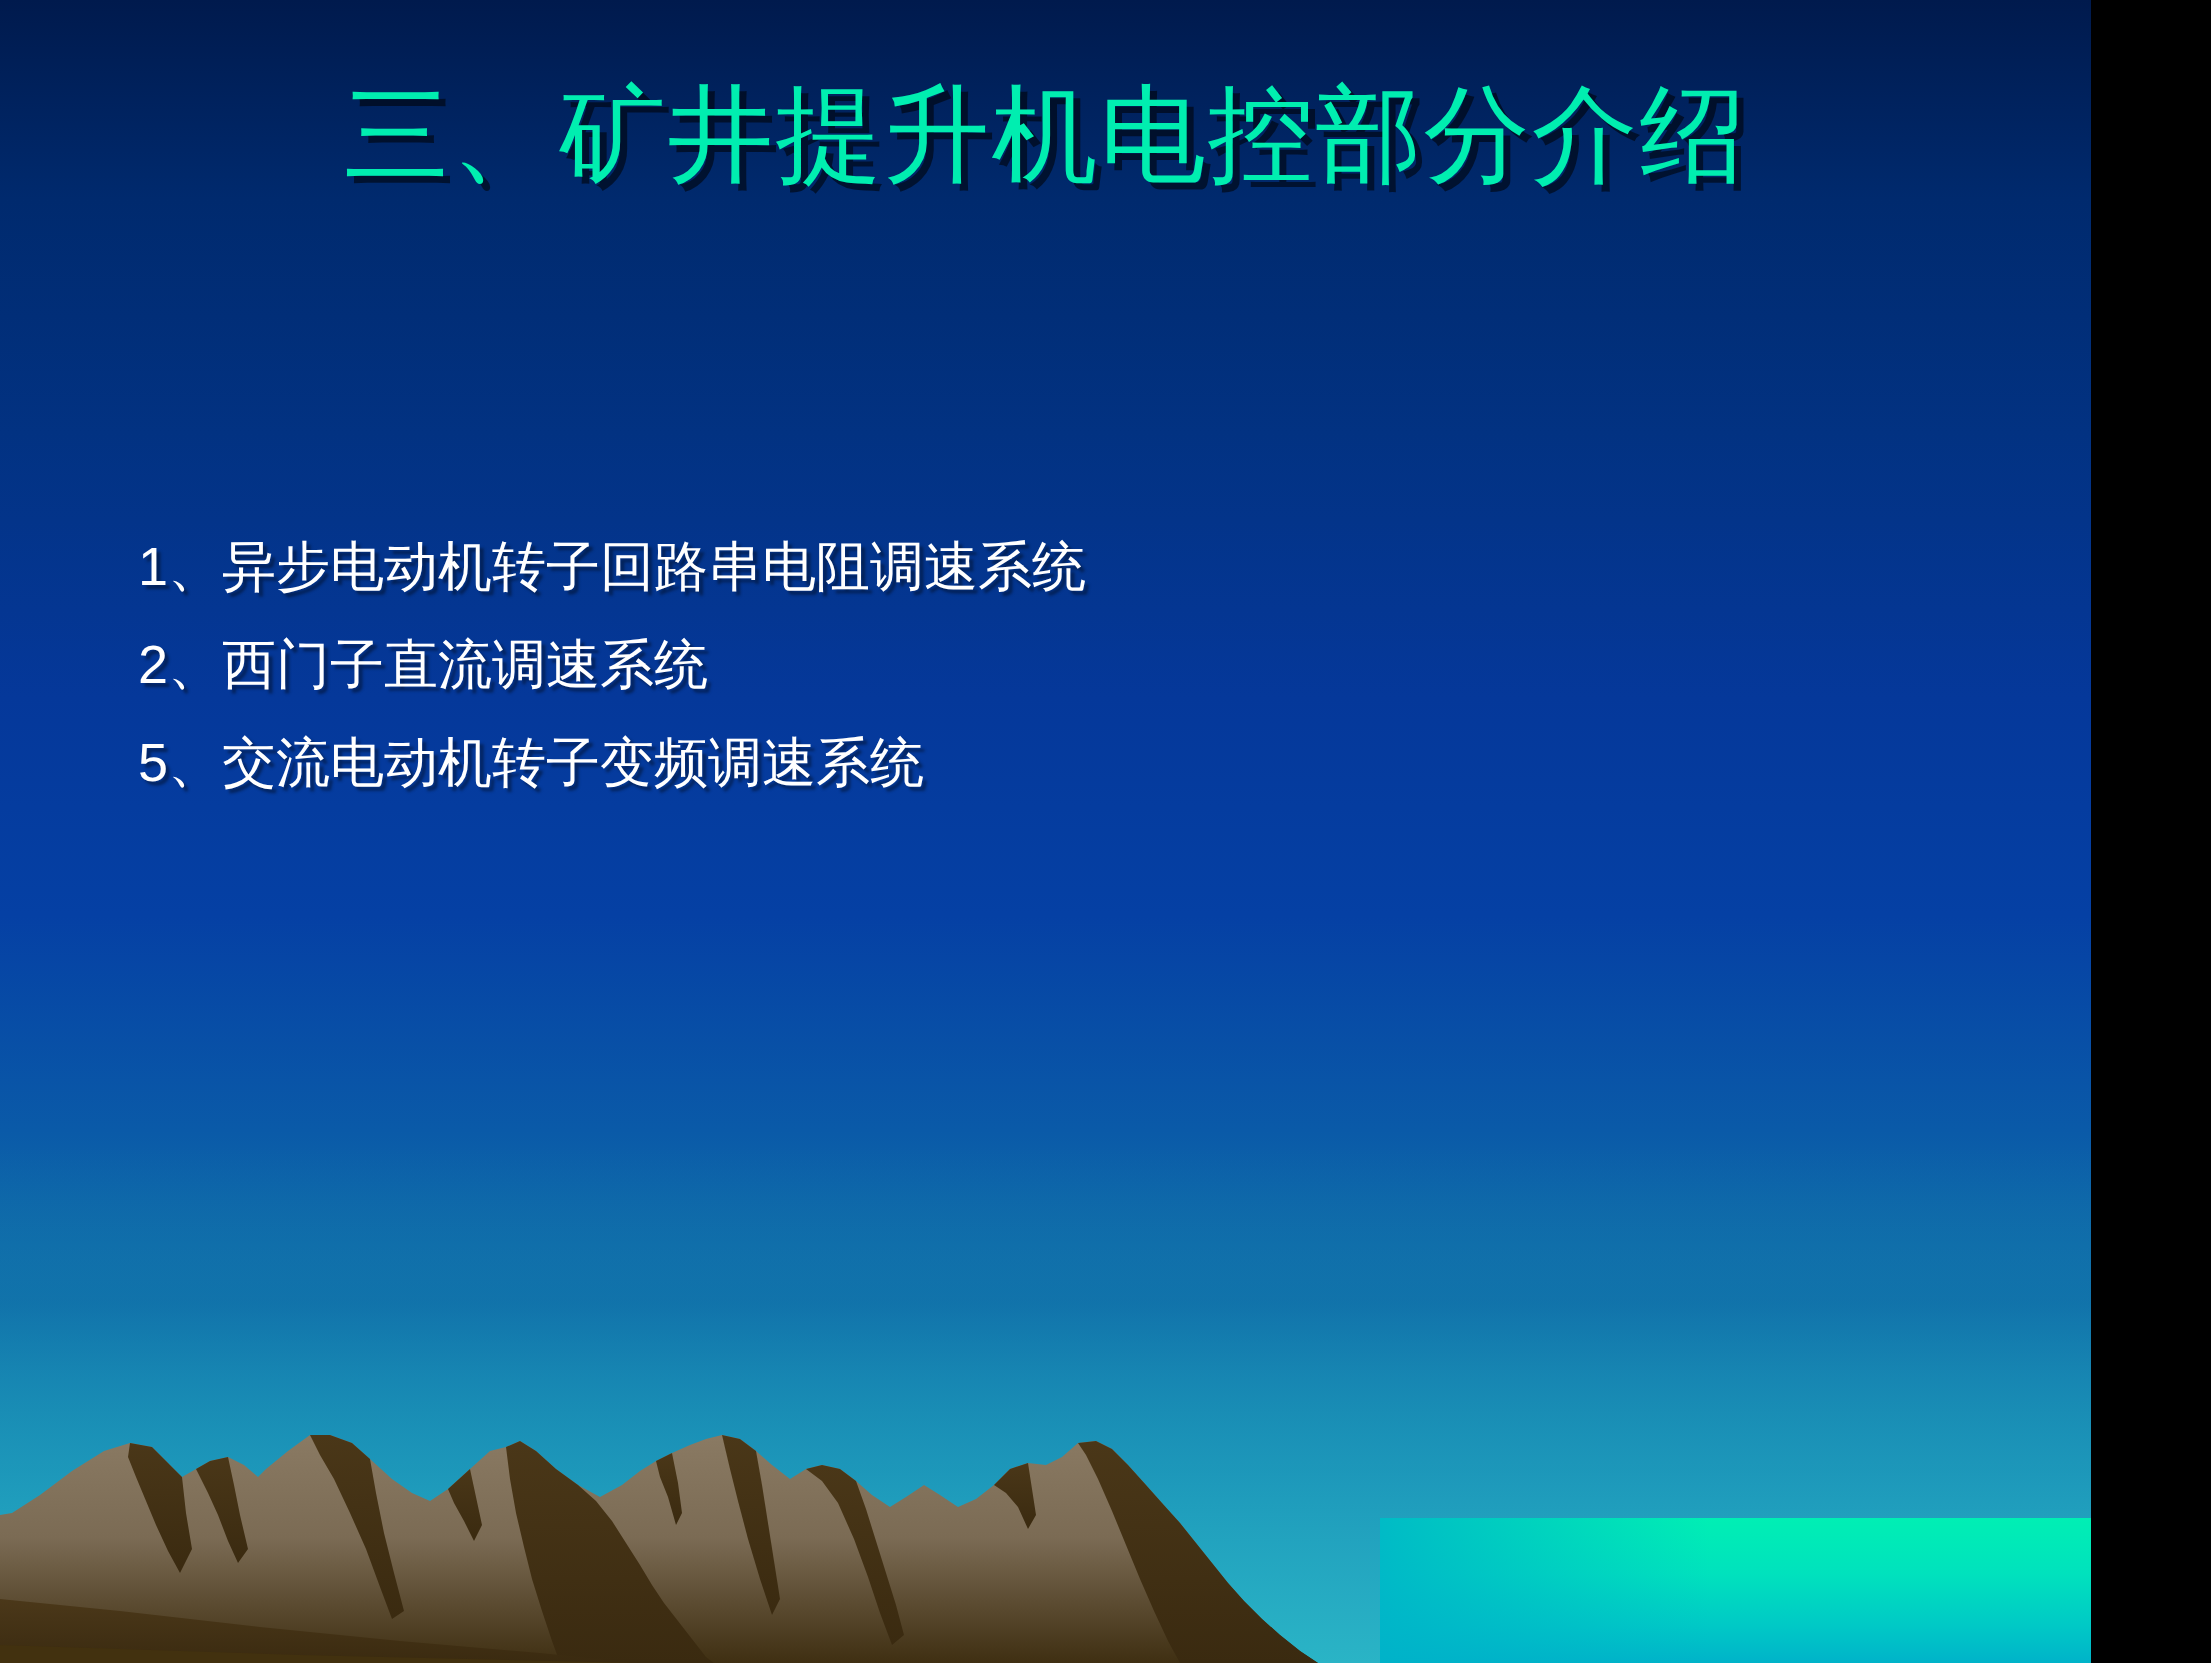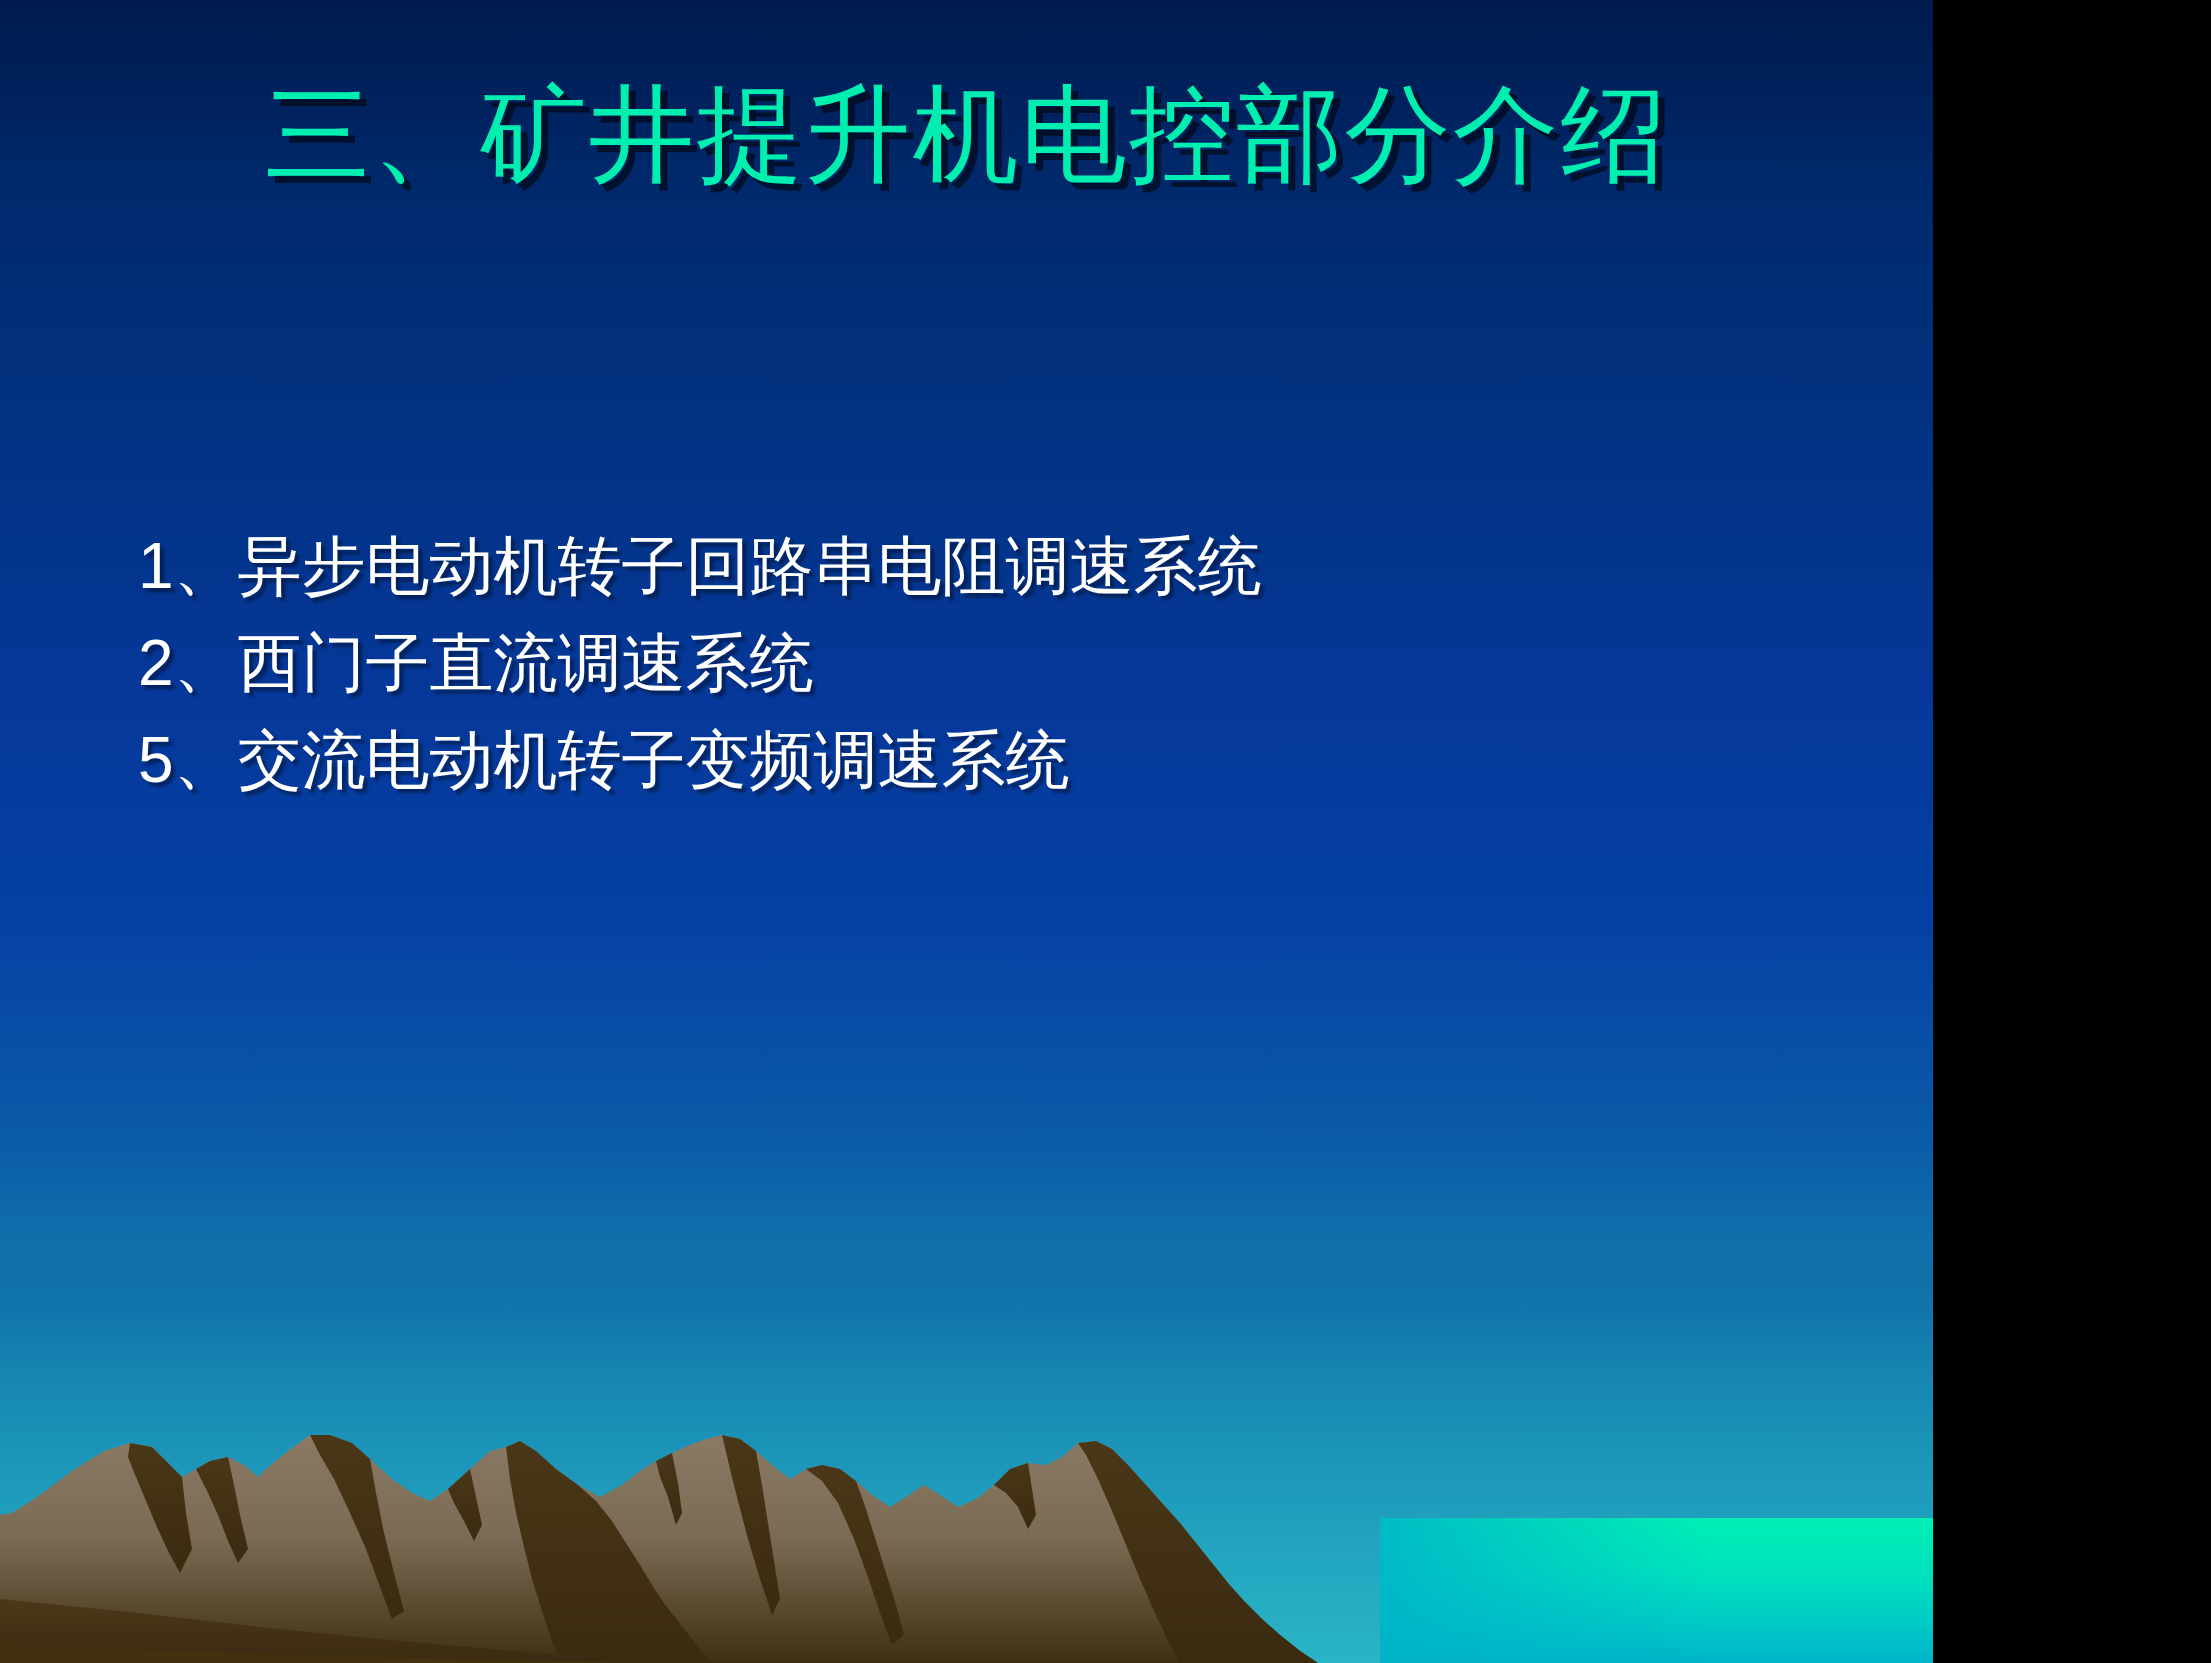--- a/index.html
+++ b/index.html
@@ -2,21 +2,21 @@
 <html><head>
 <meta charset="utf-8">
 <style>
   html, body {
     margin: 0;
     padding: 0;
     background: #000;
   }
   #slide {
     position: relative;
-    width: 1933px;
+    width: 2091px;
     height: 1663px;
     overflow: hidden;
     font-family: "Liberation Serif", "DejaVu Serif", serif;
     
     background: linear-gradient(to bottom,
         #001a4d 0%,
         #002a6e 12%,
         #023282 26%,
         #05389a 42%,
         #0540a4 55%,
@@ -87,21 +87,21 @@
   }
 
   
   .body-list {
     position: absolute;
     left: 138px;
     top: 518px;
     width: 1950px;
   }
   .body-line {
-    font-size: 64px;
+    font-size: 54px;
     line-height: 97px;
     color: #ffffff;
     text-shadow: 4px 4px 3px rgba(0,0,0,0.40);
     white-space: nowrap;
     letter-spacing: 0px;
   }
   .body-line .latin {
     font-family: "Liberation Sans", "DejaVu Sans", sans-serif;
     letter-spacing: -1px;
   }

